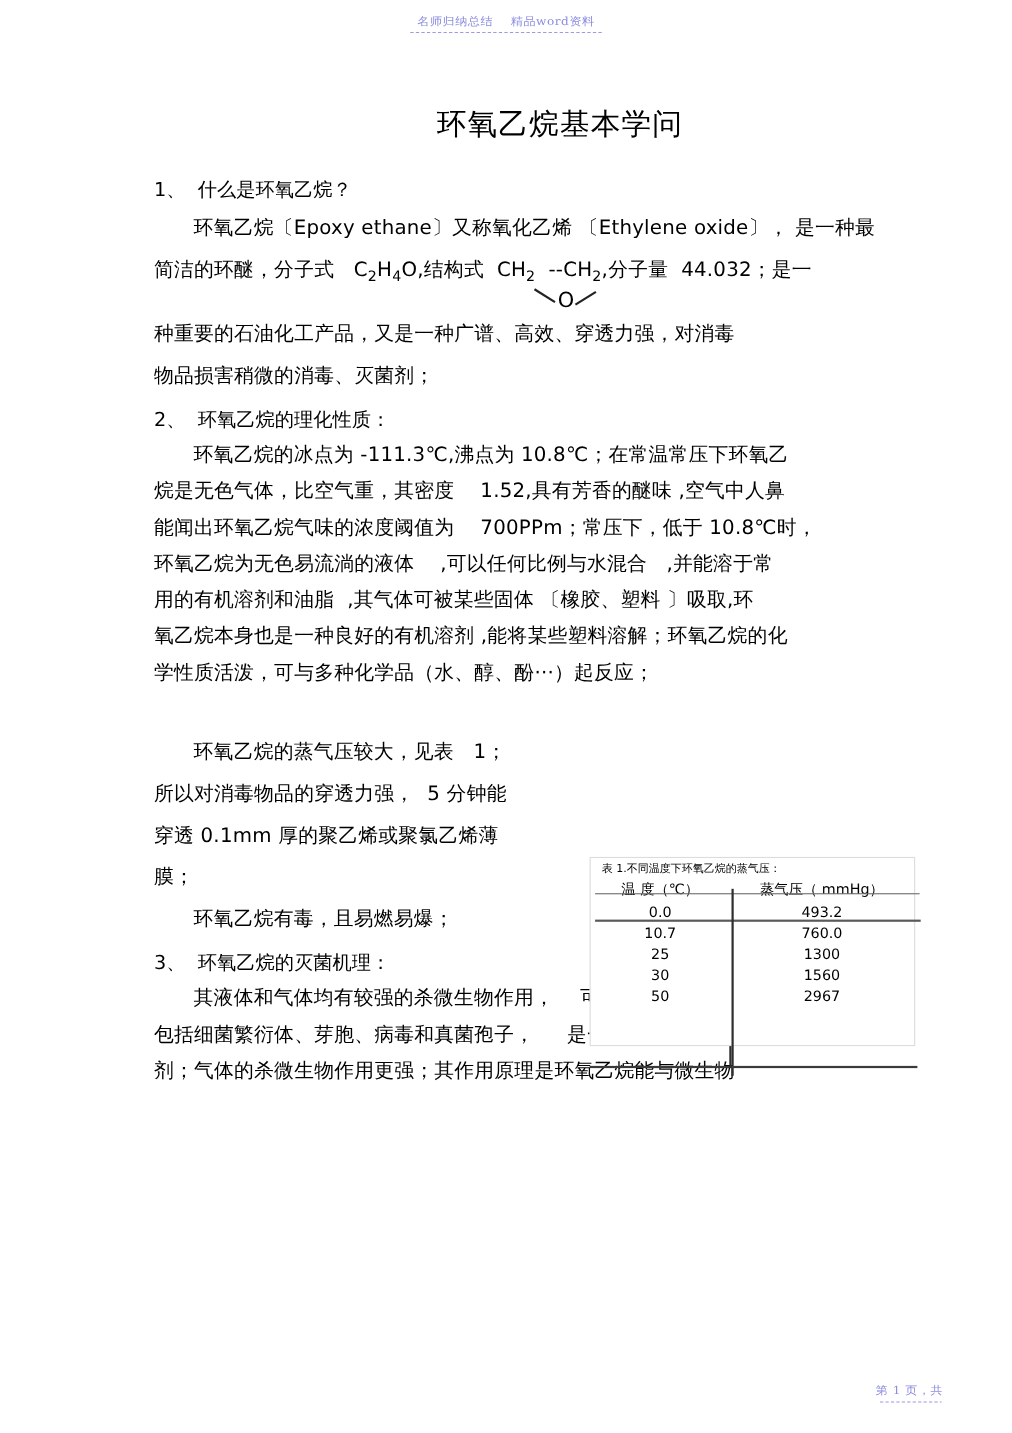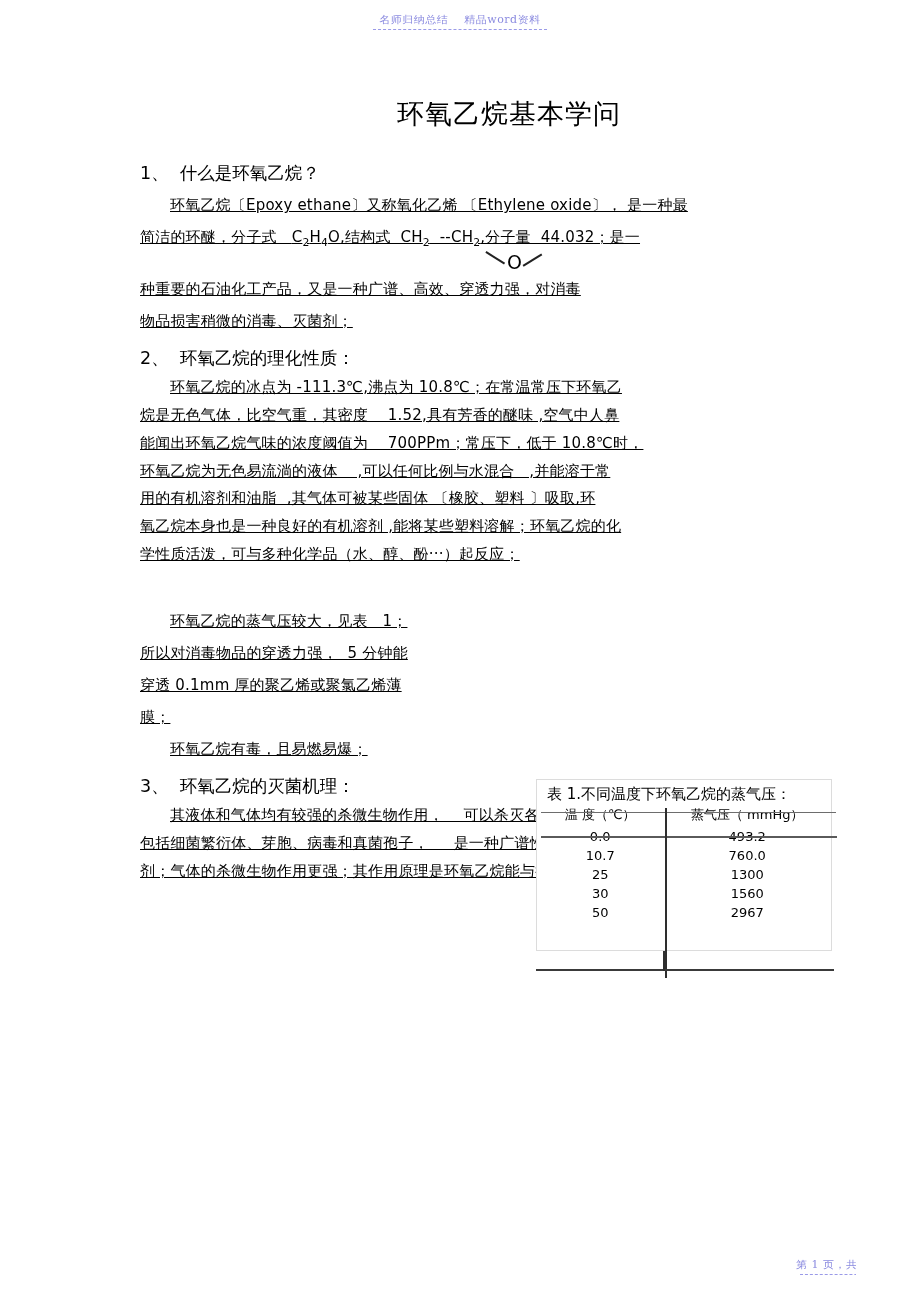--- a/index.html
+++ b/index.html
@@ -72,26 +72,25 @@
     font-size: 27px;
     text-align: center;
     line-height: 1.3;
     margin: 0 0 26px 0;
     padding-left: 26px;
     font-weight: normal;
     letter-spacing: 1px;
   }
 
   .p {
-    font-size: 15px;
+    font-size: 18px;
     line-height: 2.0;
     margin: 0 0 2px 0;
     white-space: pre-wrap;
     letter-spacing: 0.2px;
-    text-decoration: underline;
   }
   .p.tight { line-height: 1.72; }
   .heading {
     font-size: 17.5px;
     line-height: 1.9;
     margin: 6px 0 0 0;
     white-space: pre-wrap;
   }
   .indent { text-indent: 2em; }
 
@@ -156,21 +155,21 @@
     position: absolute;
     left: 536px;
     top: 779px;
     width: 296px;
     height: 172px;
     border: 1px solid #dcdcdc;
     box-sizing: border-box;
     background: #ffffff;
   }
   .tbl-caption {
-    font-size: 15px;
+    font-size: 10px;
     padding: 4px 0 1px 10px;
     white-space: pre;
     line-height: 1.35;
   }
   .tbl {
     position: relative;
     width: 100%;
     border-collapse: collapse;
     font-size: 13px;
   }

